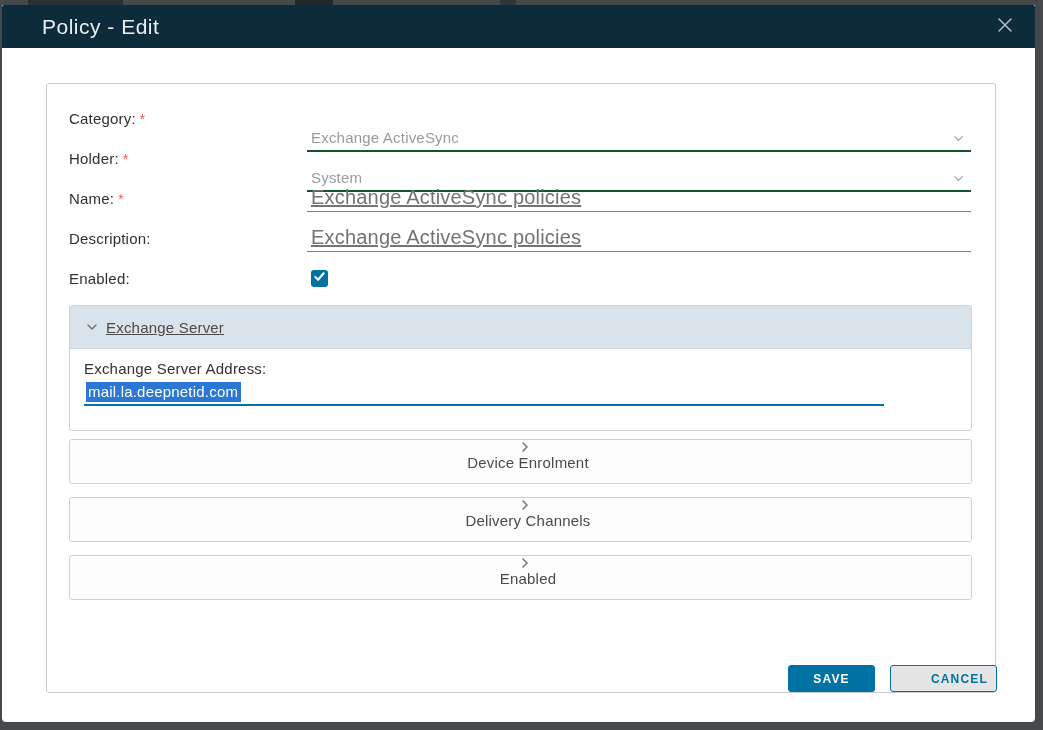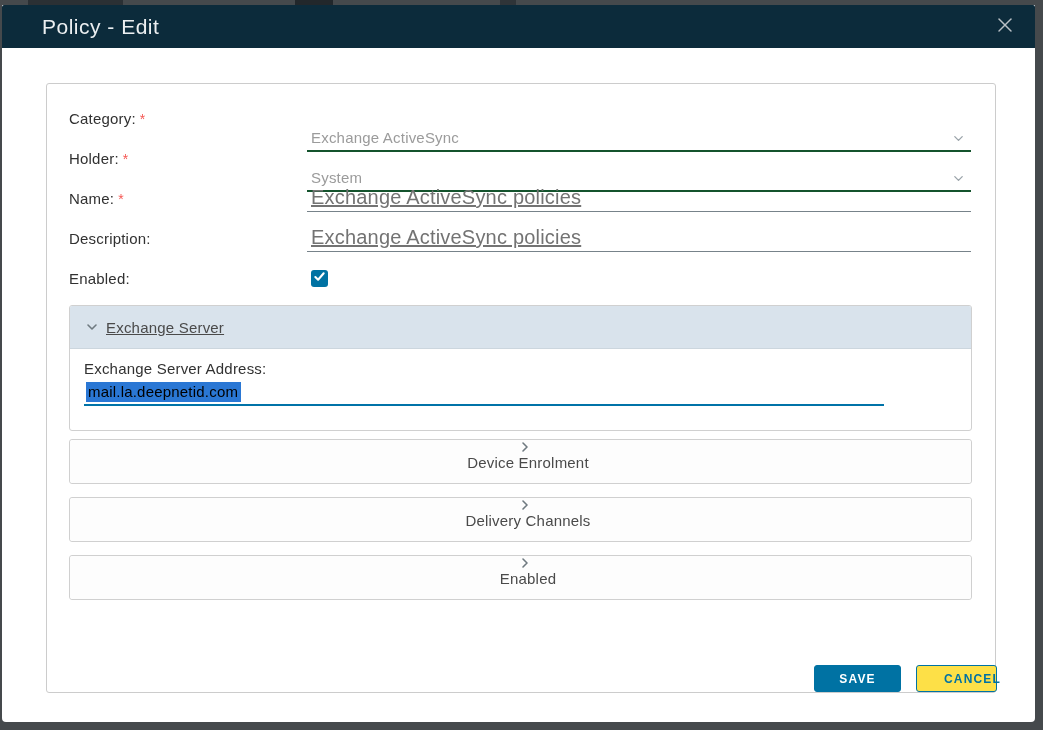--- a/index.html
+++ b/index.html
@@ -68,38 +68,38 @@
   }
   .section-header .chev { margin-right:7px; display:flex; }
   .exch-header { background:#d9e3ec; border-bottom:1px solid #ccd6de; border-radius:2px 2px 0 0;text-decoration:underline; }
   .exch-content { padding:11px 0 0 14px; }
   .exch-label { font-size:15px; color:#323232; letter-spacing:0.2px; }
   .address-input {
     width:800px; height:26px; margin-top:3px; border-bottom:2px solid #0073a8;
     display:flex; align-items:center; padding-left:2px; cursor:text;
   }
   .selection {
-    background:#2a77d4; color:#000000; font-size:15px; letter-spacing:0.2px;
+    background:#2a77d4; color:#ffffff; font-size:15px; letter-spacing:0.2px;
     padding:1px 3px 2px 2px;
   }
   .collapsed-1 { top:355px; height:45px; }
   .collapsed-2 { top:413px; height:45px; }
   .collapsed-3 { top:471px; height:45px; }
   .collapsed-box .section-header { height:100%; background:#fdfdfd; border-radius:3px;flex-direction:column; }
 
   .footer {
     position:absolute; top:660px; right:38px; display:flex; gap:15px;
   }
   .btn {
     height:27px; font-family:"Liberation Sans", sans-serif; font-size:12px;
     font-weight:bold; letter-spacing:1.2px; border-radius:3px; cursor:pointer;
     display:flex; align-items:center; justify-content:center;
   }
   .btn-save { width:87px; background:#0072a3; color:#ffffff; border:1px solid #0072a3; }
-  .btn-cancel { width:81px; background:#fde047; color:#0072a3; border:1px solid #0072a3;padding-left:32px; }
+  .btn-cancel { width:107px; background:#e5e5e5; color:#0072a3; border:1px solid #0072a3;padding-left:32px; }
 </style>
 </head>
 <body>
 
 <div class="edge-frag frag1"></div>
 <div class="edge-frag frag2"></div>
 <div class="edge-frag frag3"></div>
 
 <div class="modal">
 

